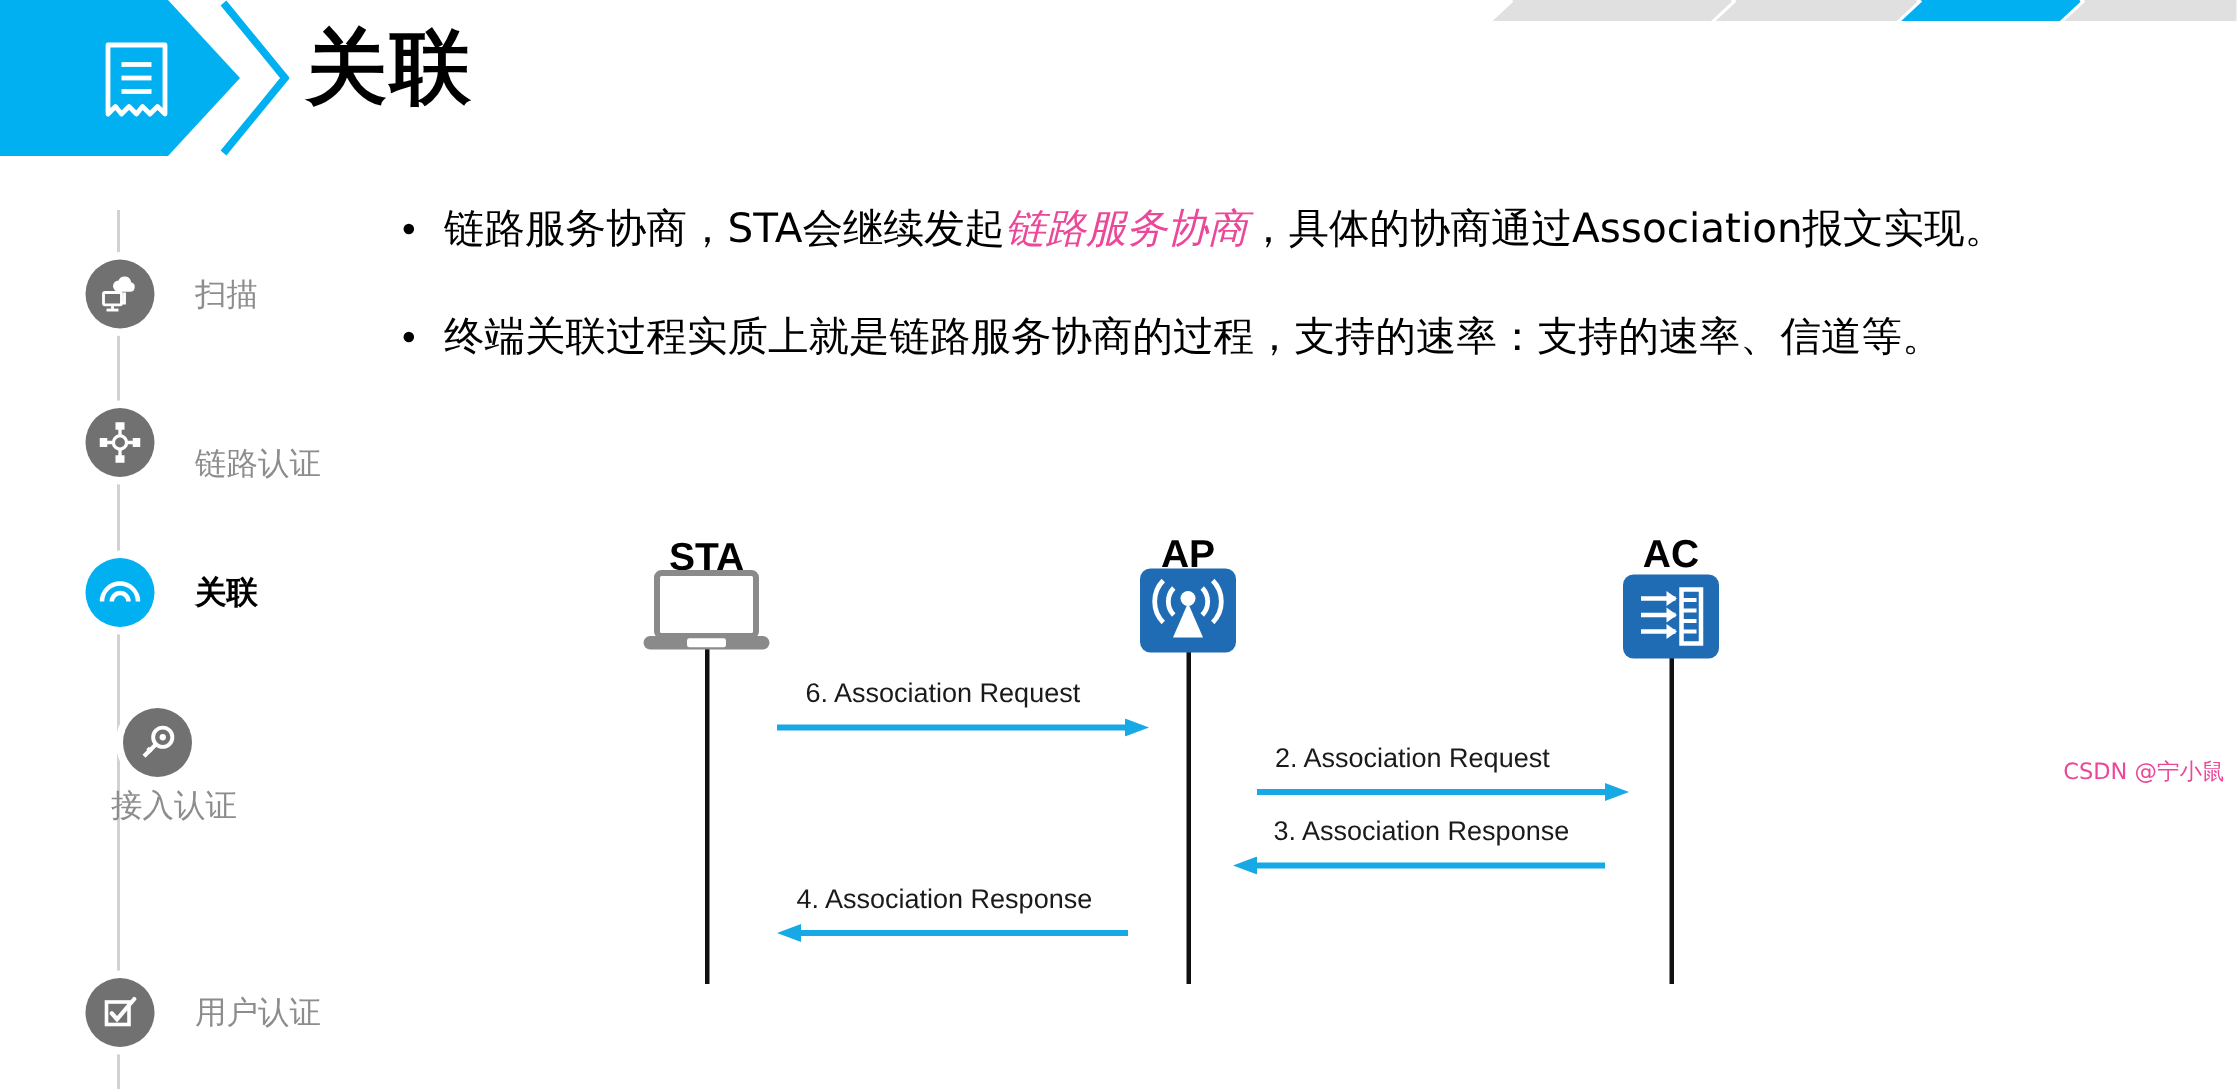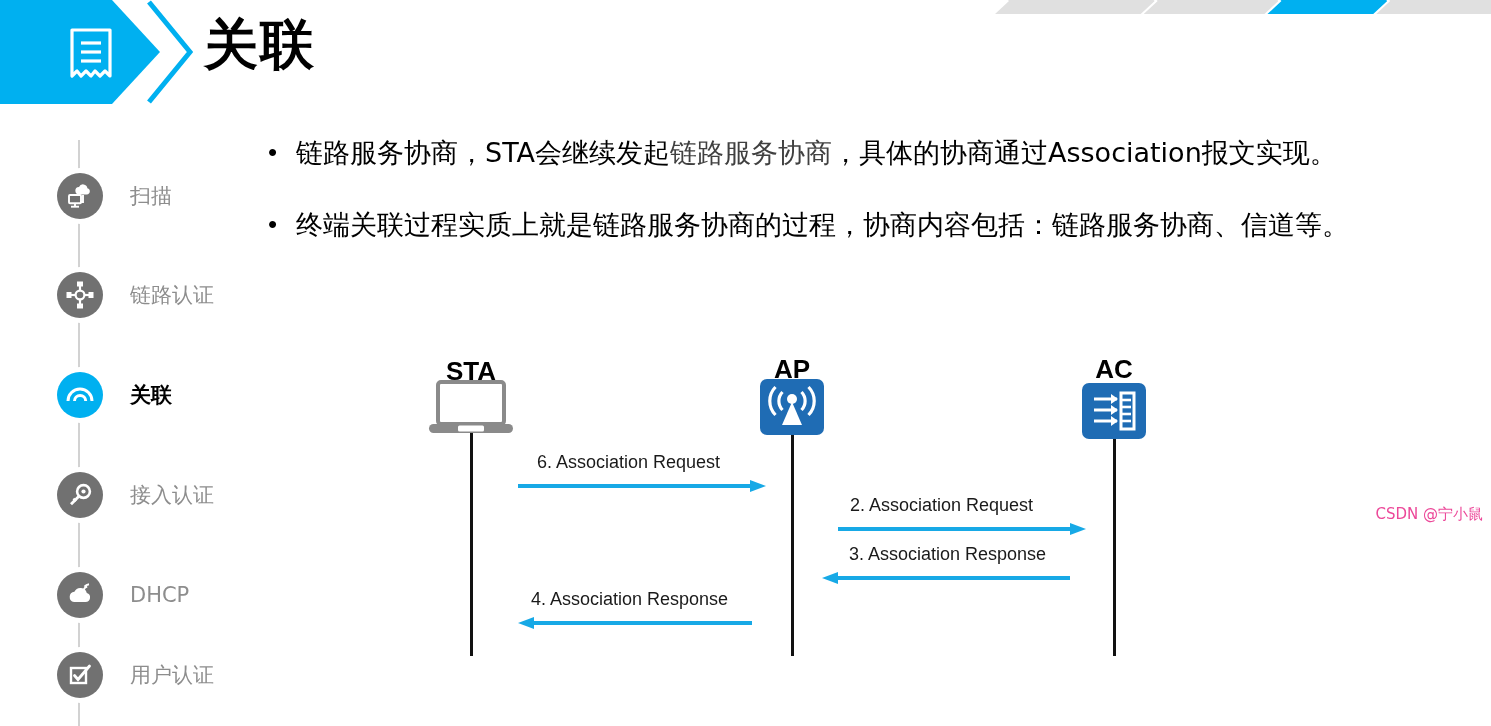--- a/index.html
+++ b/index.html
@@ -131,21 +131,21 @@
     color: #000;
     text-align: left;
     padding-left: 6px;
   }
   .bullet .btext {
     font-size: 27px;
     line-height: 50px;
     color: #000000;
     font-family: "DejaVu Sans", "Liberation Sans", sans-serif;
   }
-  .hl { color: #404040; }
+  .hl { color: #ec4899; font-style: italic; }
 
   
   .seq {
     position: absolute;
     left: 0; top: 0;
     width: 1491px; height: 726px;
     pointer-events: none;
   }
   .node-label {
     position: absolute;
@@ -228,21 +228,21 @@
             <rect x="3" y="13" width="12" height="8.2" rx="1" fill="none" stroke="#ffffff" stroke-width="1.9"></rect>
             <line x1="9" y1="21.5" x2="9" y2="24.5" stroke="#ffffff" stroke-width="1.9"></line>
             <line x1="5" y1="24.7" x2="13" y2="24.7" stroke="#ffffff" stroke-width="1.9"></line>
             <path d="M17 13 v7 h-3" fill="none" stroke="#ffffff" stroke-width="1.9"></path>
           </svg>
         </div>
       </div>
       <div class="slabel">扫描</div>
     </div>
 
-    <div class="step" style="top:127px;">
+    <div class="step" style="top:127px;align-items:flex-end;">
       <div class="bubble">
         <div class="disc">
           <svg width="30" height="30" viewBox="0 0 30 30">
             <circle cx="15" cy="15" r="4.4" fill="none" stroke="#ffffff" stroke-width="2.2"></circle>
             <rect x="12" y="1.5" width="6" height="5" fill="#ffffff"></rect>
             <rect x="12" y="23.5" width="6" height="5" fill="#ffffff"></rect>
             <rect x="1.5" y="12" width="5" height="6" fill="#ffffff"></rect>
             <rect x="23.5" y="12" width="5" height="6" fill="#ffffff"></rect>
             <line x1="15" y1="6" x2="15" y2="10.6" stroke="#ffffff" stroke-width="2.2"></line>
             <line x1="15" y1="19.4" x2="15" y2="24" stroke="#ffffff" stroke-width="2.2"></line>
@@ -260,46 +260,34 @@
           <svg width="30" height="30" viewBox="0 0 30 30">
             <path d="M3 21 a12 12 0 0 1 24 0" fill="none" stroke="#ffffff" stroke-width="3"></path>
             <path d="M9.5 21 a5.6 5.6 0 0 1 11.2 0" fill="none" stroke="#ffffff" stroke-width="3"></path>
             <line x1="3" y1="21" x2="27" y2="21" stroke="#ffffff" stroke-width="0"></line>
           </svg>
         </div>
       </div>
       <div class="slabel">关联</div>
     </div>
 
-    <div class="step" style="top:327px;">
+    <div class="step" style="top:327px;flex-direction:column;">
       <div class="bubble">
         <div class="disc">
           <svg width="28" height="28" viewBox="0 0 28 28">
             <circle cx="17.5" cy="10.5" r="6.4" fill="none" stroke="#ffffff" stroke-width="2.6"></circle>
             <circle cx="17.5" cy="10.5" r="2.1" fill="#ffffff"></circle>
             <line x1="13.2" y1="15" x2="5" y2="23.2" stroke="#ffffff" stroke-width="2.8"></line>
             <line x1="7.4" y1="17.6" x2="10" y2="20.2" stroke="#ffffff" stroke-width="2.4"></line>
           </svg>
         </div>
       </div>
       <div class="slabel">接入认证</div>
     </div>
 
-    <div class="step" style="top:427px;">
-      <div class="bubble">
-        <div class="disc">
-          <svg width="28" height="28" viewBox="0 0 28 28">
-            <path d="M8 21 a5.2 5.2 0 0 1 0.4 -10.3 a6.6 6.6 0 0 1 12.4 1.3 a4.6 4.6 0 0 1 -1.3 9 z" fill="#ffffff"></path>
-            <path d="M17.6 9.2 a5 5 0 0 1 3.6 -3.6" fill="none" stroke="#ffffff" stroke-width="1.9"></path>
-            <path d="M18.4 5.6 a7.6 7.6 0 0 1 4.6 -2.4" fill="none" stroke="#ffffff" stroke-width="1.9"></path>
-          </svg>
-        </div>
-      </div>
-      <div class="slabel">DHCP</div>
-    </div>
 
     <div class="step" style="top:507px;">
       <div class="bubble">
         <div class="disc">
           <svg width="28" height="28" viewBox="0 0 28 28">
             <rect x="5" y="7" width="15" height="15" fill="none" stroke="#ffffff" stroke-width="2.4"></rect>
             <path d="M8.5 14.5 L12 18.5 L23.5 5" fill="none" stroke="#ffffff" stroke-width="2.8" stroke-linecap="round"></path>
           </svg>
         </div>
       </div>
@@ -310,21 +298,21 @@
   <div class="content">
     <div class="bullet">
       <div class="dot">•</div>
       <div class="btext">
         <span>链路服务协商，STA会继续发起</span><span class="hl">链路服务协商</span><span>，具体的协商通过Association报文实现。</span>
       </div>
     </div>
     <div class="bullet">
       <div class="dot">•</div>
       <div class="btext">
-        <span>终端关联过程实质上就是链路服务协商的过程，协商内容包括：链路服务协商、信道等。</span>
+        <span>终端关联过程实质上就是链路服务协商的过程，支持的速率：支持的速率、信道等。</span>
       </div>
     </div>
   </div>
 
   <div class="seq">
 
     <div class="node-label" style="left:471px; top:356px;">STA</div>
     <div class="node-label" style="left:792px; top:354px;">AP</div>
     <div class="node-label" style="left:1114px; top:354px;">AC</div>
 

